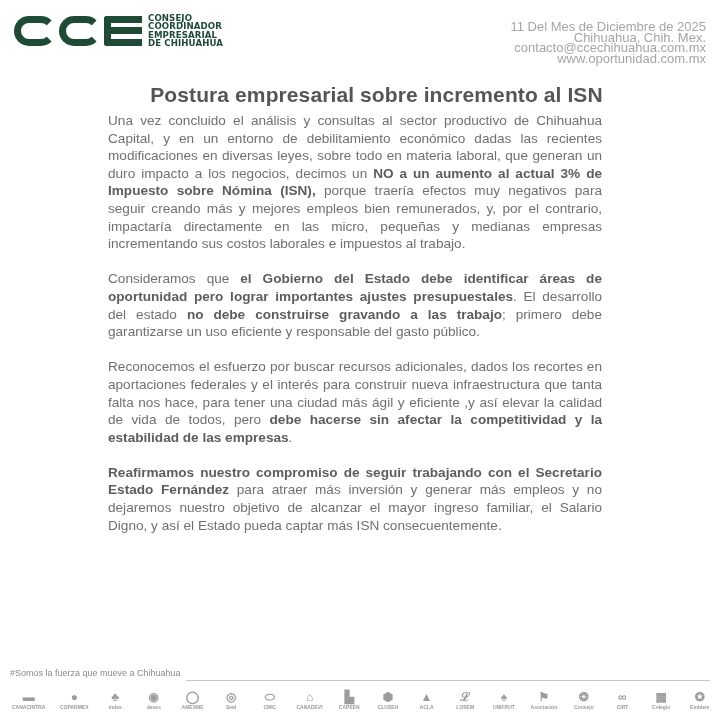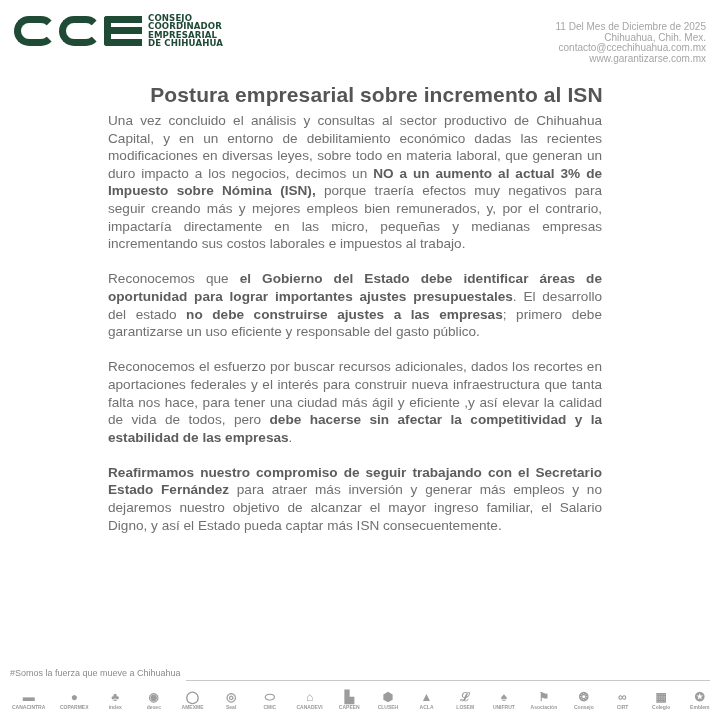--- a/index.html
+++ b/index.html
@@ -21,21 +21,21 @@
     .logo-e .e3 { top: 23px; width: 38px; }
     .logo-e .ebar { position: absolute; left: 0; top: 0; width: 7px; height: 30px; background: #1f4a35; border-radius: 3px 0 0 3px; }
     .logo-text {
       margin-left: 6px; font-family: "DejaVu Sans", sans-serif; font-size: 8.6px; line-height: 8.4px;
       color: #1f4a35; font-weight: bold; letter-spacing: 0.1px;
     }
     .logo-text div { white-space: nowrap; }
 
     .contact {
       position: absolute; right: 14px; top: 22px; text-align: right;
-      font-size: 10px; line-height: 10.5px; color: #a5a5a5;
+      font-size: 13px; line-height: 10.5px; color: #a5a5a5;
     }
 
     .title {
       position: absolute; left: 0; top: 83px; width: 720px; text-align: center;
       font-size: 21px; color: #555555; letter-spacing: 0.1px; padding-left: 33px;
     }
 
     .body-text {
       position: absolute; left: 108px; top: 112px; width: 494px;
       font-size: 13.6px; line-height: 17.6px; color: #707070; text-align: justify;
@@ -72,29 +72,29 @@
       <div>COORDINADOR</div>
       <div>EMPRESARIAL</div>
       <div>DE CHIHUAHUA</div>
     </div>
   </div>
 
   <div class="contact">
     <div>11 Del Mes de Diciembre de 2025</div>
     <div>Chihuahua, Chih. Mex.</div>
     <div>contacto@ccechihuahua.com.mx</div>
-    <div>www.garantizarse.com.mx</div>
+    <div>www.oportunidad.com.mx</div>
   </div>
 </div>
 
 <h1 class="title">Postura empresarial sobre incremento al ISN</h1>
 
 <div class="body-text" id="body-text">
     <p><span>Una vez concluido el análisis y consultas al sector productivo de Chihuahua Capital, y en un entorno de debilitamiento económico dadas las recientes modificaciones en diversas leyes, sobre todo en materia laboral, que generan un duro impacto a los negocios,  decimos un </span><b>NO a un aumento al actual 3% de Impuesto sobre Nómina (ISN),</b><span> porque traería efectos muy negativos para seguir creando más y mejores empleos bien remunerados, y, por el contrario, impactaría directamente en las micro, pequeñas y medianas empresas incrementando sus costos laborales e impuestos al trabajo.</span></p>
-    <p><span>Reconocemos que </span><b>el Gobierno del Estado debe identificar áreas de oportunidad para lograr importantes ajustes presupuestales</b><span>. El desarrollo del estado </span><b>no debe construirse ajustes a las empresas</b><span>; primero debe garantizarse un uso eficiente y responsable del gasto público.</span></p>
+    <p><span>Consideramos que </span><b>el Gobierno del Estado debe identificar áreas de oportunidad pero lograr importantes ajustes presupuestales</b><span>. El desarrollo del estado </span><b>no debe construirse gravando a las trabajo</b><span>; primero debe garantizarse un uso eficiente y responsable del gasto público.</span></p>
     <p><span>Reconocemos el esfuerzo por buscar recursos adicionales, dados los recortes en aportaciones federales y el interés para construir nueva infraestructura que tanta falta nos hace, para tener una ciudad más ágil y eficiente ,y así elevar la calidad de vida de todos, pero </span><b>debe hacerse sin afectar la competitividad y la estabilidad de las empresas</b><span>.</span></p>
     <p><b>Reafirmamos nuestro compromiso de seguir trabajando con el Secretario Estado Fernández</b><span> para atraer más inversión y generar más empleos y no dejaremos nuestro objetivo de alcanzar el mayor ingreso familiar, el Salario Digno, y así el Estado pueda captar más ISN consecuentemente.</span></p>
   </div>
 
 <div class="footer">
   <div class="slogan">#Somos la fuerza que mueve a Chihuahua</div>
   <div class="slogan-line"></div>
   <div class="sponsors" id="sponsors">
       <div class="sponsor">
         <div class="glyph">▬</div>

